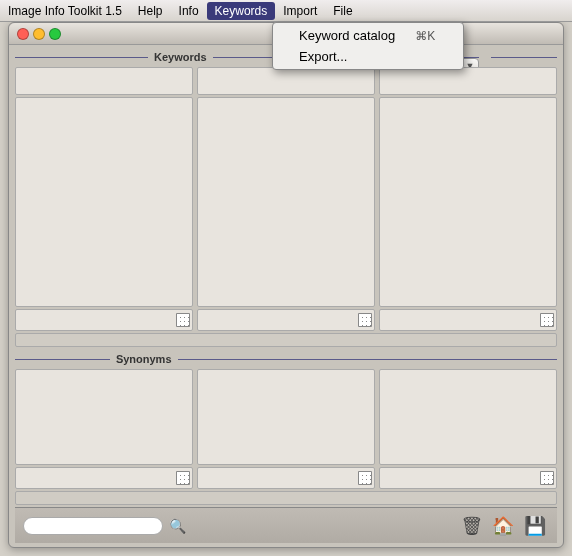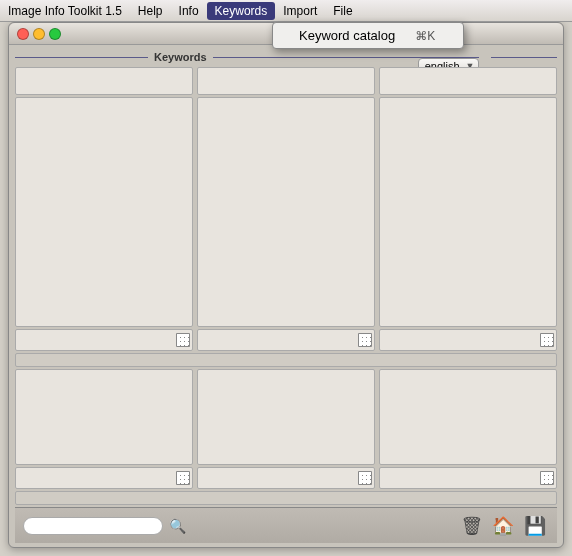--- a/index.html
+++ b/index.html
@@ -307,20 +307,23 @@
   <span class="menubar-item active">Keywords</span>
   <span class="menubar-item">Import</span>
   <span class="menubar-item">File</span>
 </div>
 
 <div class="dropdown-container">
   <div class="dropdown-item">
     <span>Keyword catalog</span>
     <span class="shortcut">⌘K</span>
   </div>
+  <div class="dropdown-item">
+    <span>Export...</span>
+  </div>
 </div>
 
 <div class="window">
 
   <div class="titlebar">
     <div class="traffic-lights">
       <div class="traffic-light tl-close"></div>
       <div class="traffic-light tl-minimize"></div>
       <div class="traffic-light tl-maximize"></div>
     </div>
@@ -365,20 +368,25 @@
         <div class="list-box" style="height:28px; flex:none;"></div>
         <div class="list-box"></div>
         <div class="list-box-small">
           <span class="grid-icon"></span>
         </div>
       </div>
     </div>
 
     <div class="scrollbar-row"></div>
 
+    <div class="section-header">
+      <div class="section-line"></div>
+      <span class="section-label">Synonyms</span>
+      <div class="section-line section-line-right"></div>
+    </div>
 
     <div class="synonyms-area">
       <div class="synonyms-cols">
         <div class="syn-col">
           <div class="list-box"></div>
         </div>
         <div class="syn-col">
           <div class="list-box"></div>
         </div>
         <div class="syn-col">

